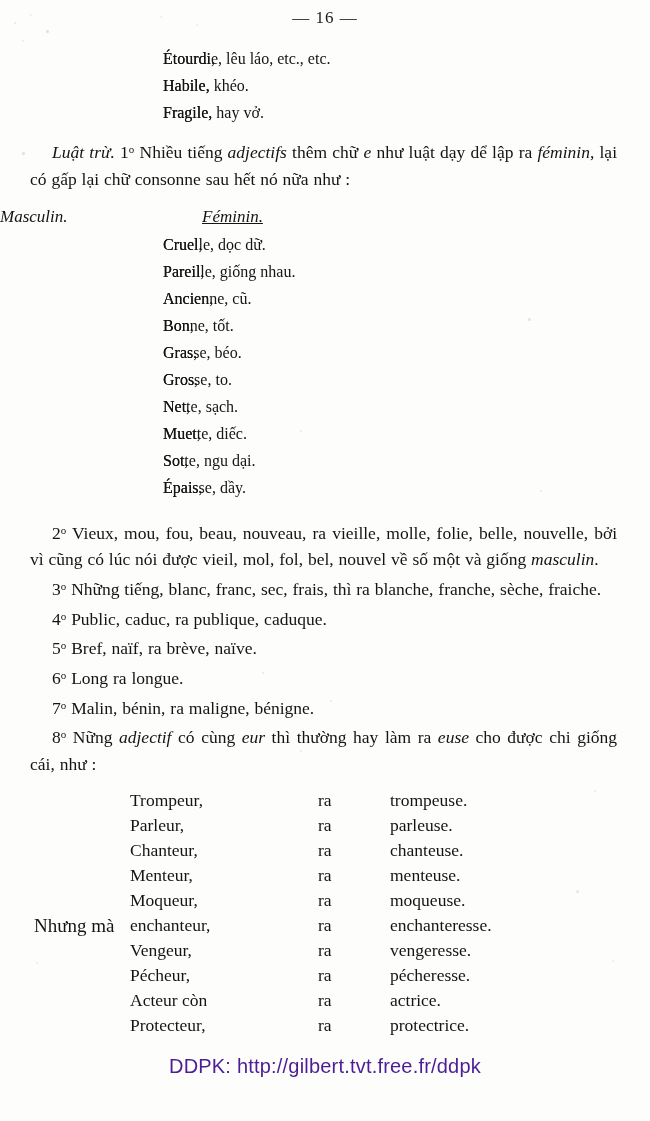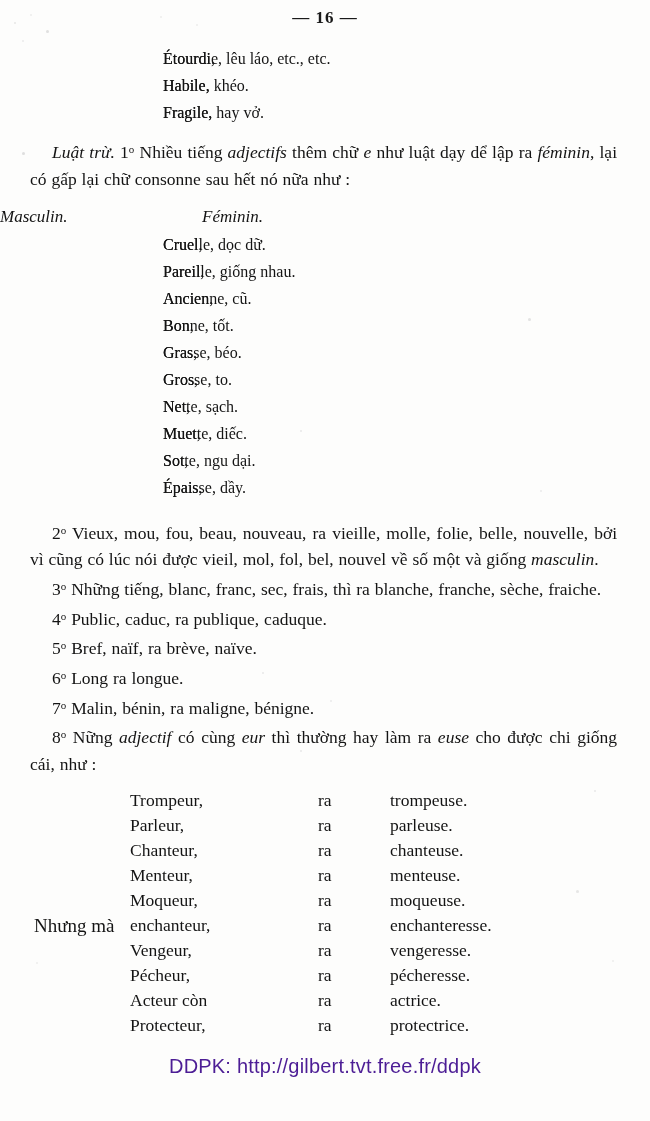--- a/index.html
+++ b/index.html
@@ -30,21 +30,20 @@
 
   .page-number {
     position: absolute;
     top: 8px;
     left: 0;
     width: 650px;
     text-align: center;
     font-size: 17px;
     letter-spacing: 1px;
     color: #1a1a1a;
-    font-weight: bold;
   }
 
   .content {
     position: absolute;
     top: 45px;
     left: 0;
     width: 650px;
   }
 
   
@@ -76,20 +75,21 @@
     font-size: 17px;
     font-style: italic;
   }
   .heading-row .h1 {
     display: inline-block;
     width: 202px;
     box-sizing: border-box;
   }
   .heading-row .h2 {
     display: inline-block;
+    text-decoration: underline;
   }
 
   
   .para {
     font-size: 17.5px;
     line-height: 27px;
     text-align: justify;
     margin: 0;
     padding: 0 33px 0 30px;
     text-indent: 22px;

